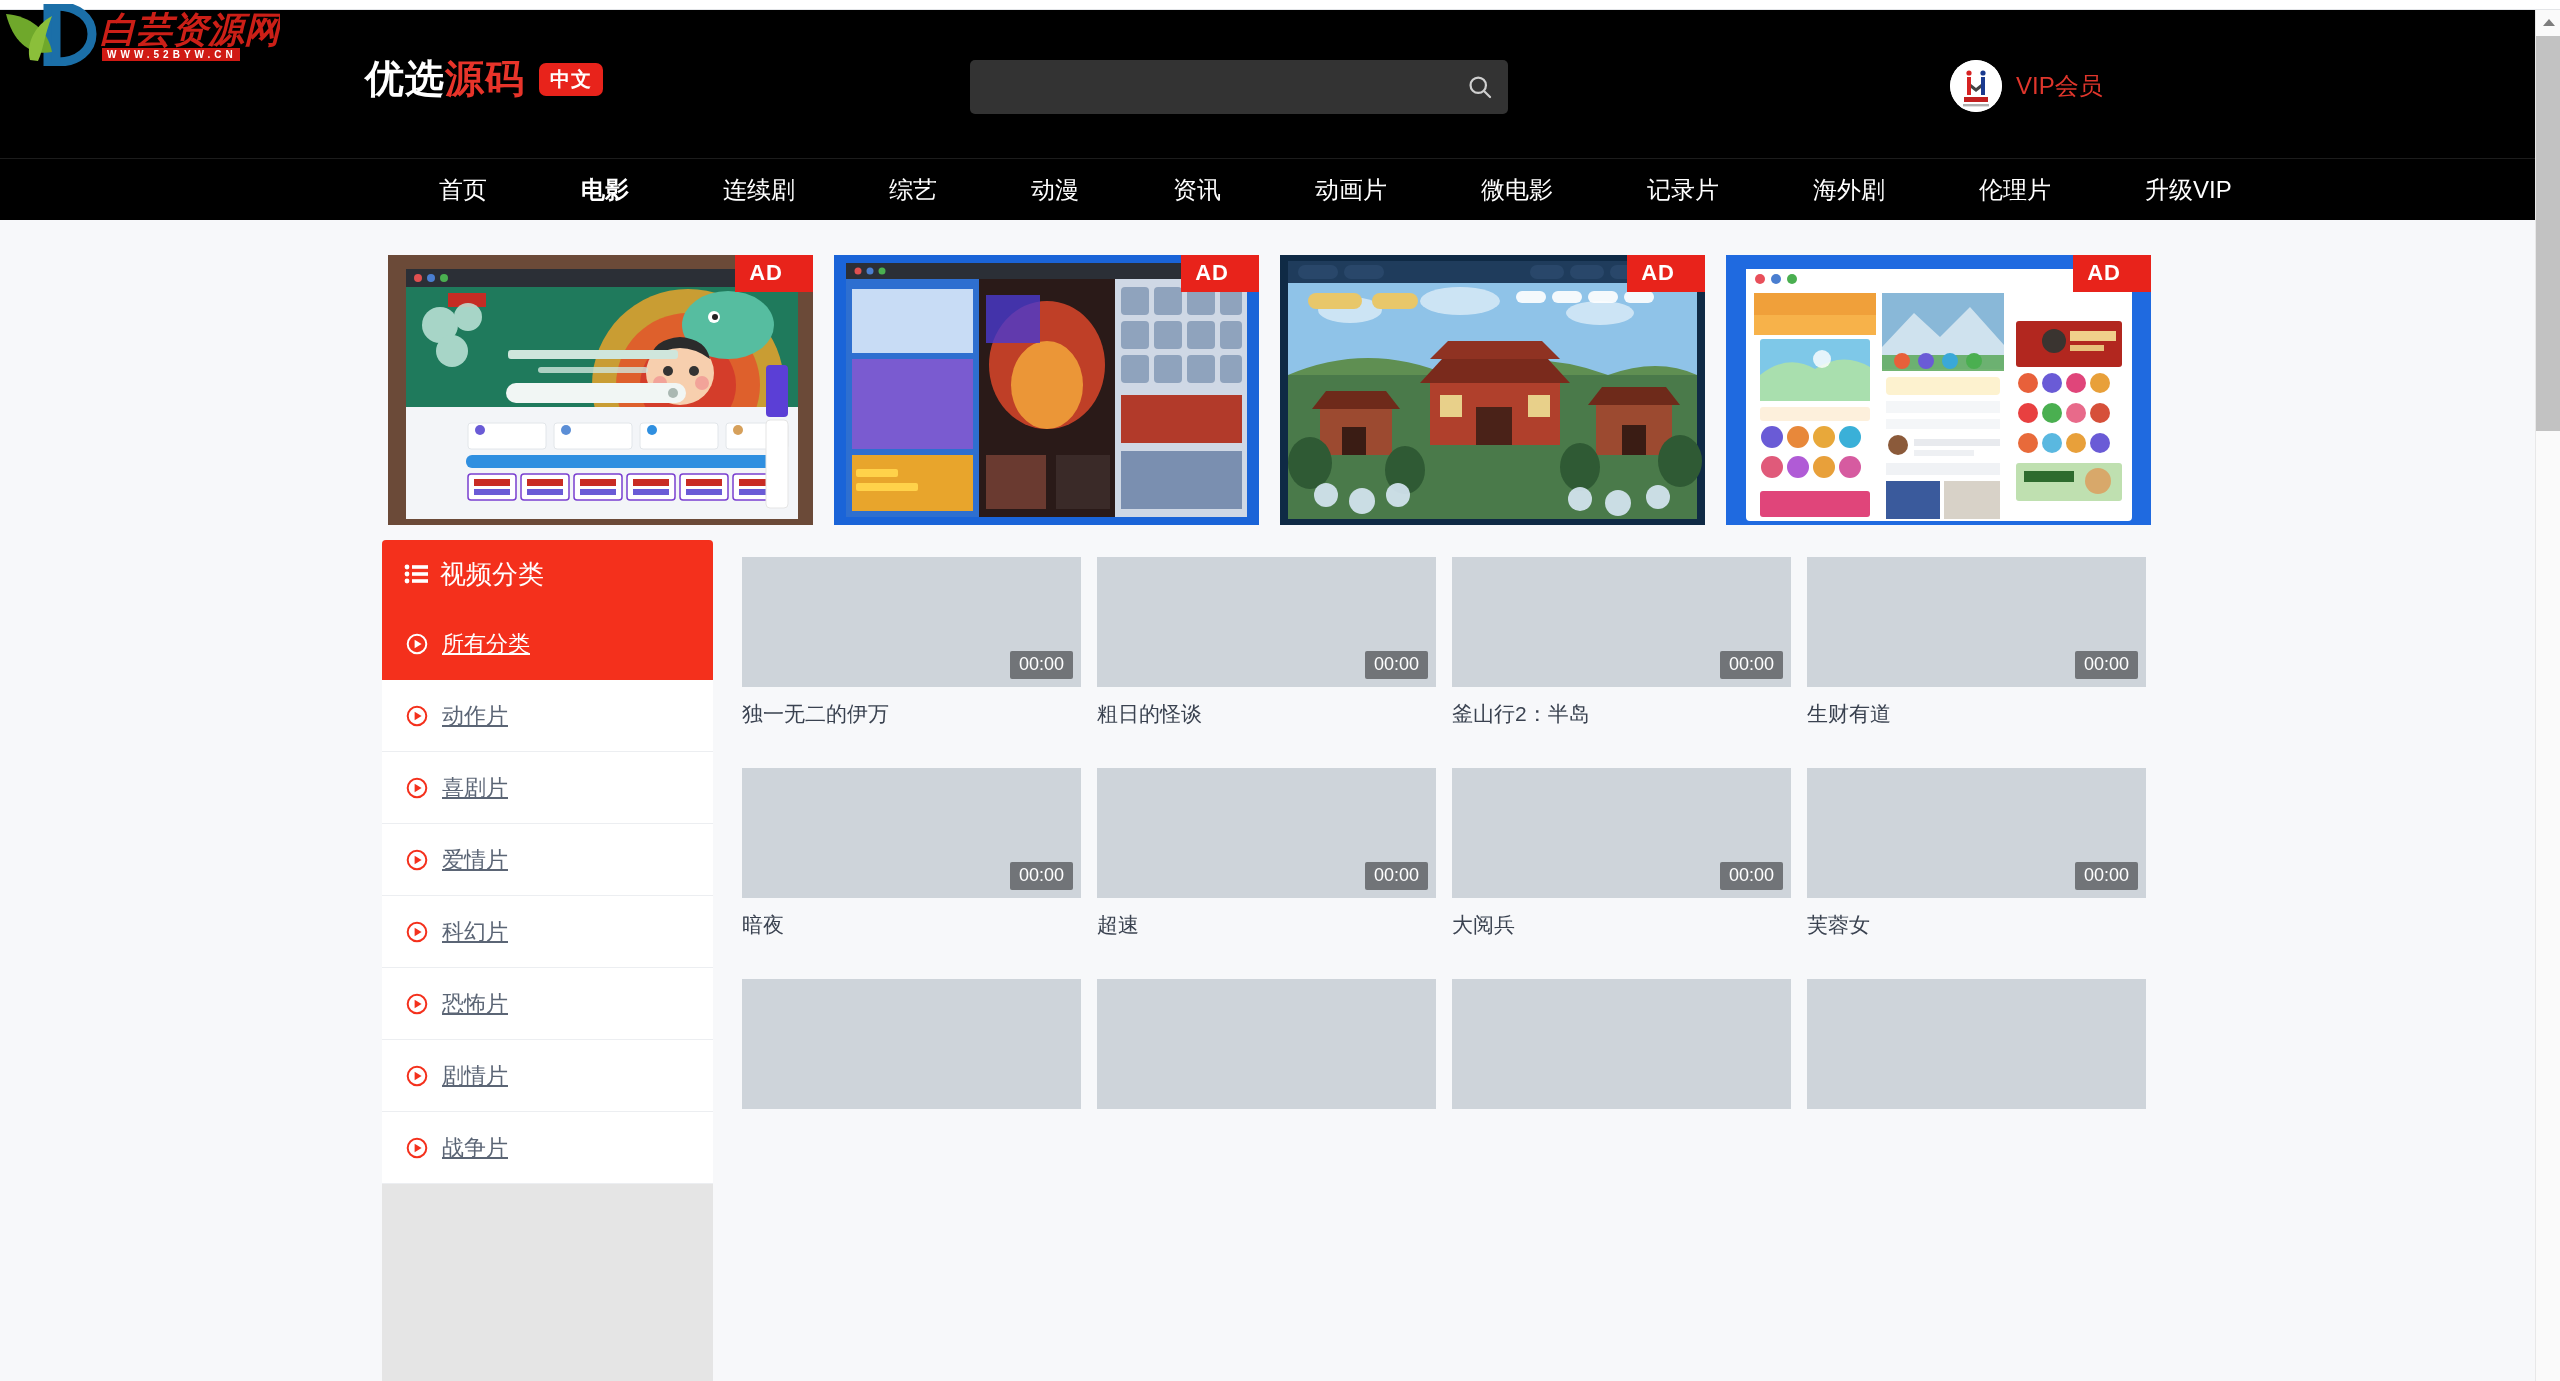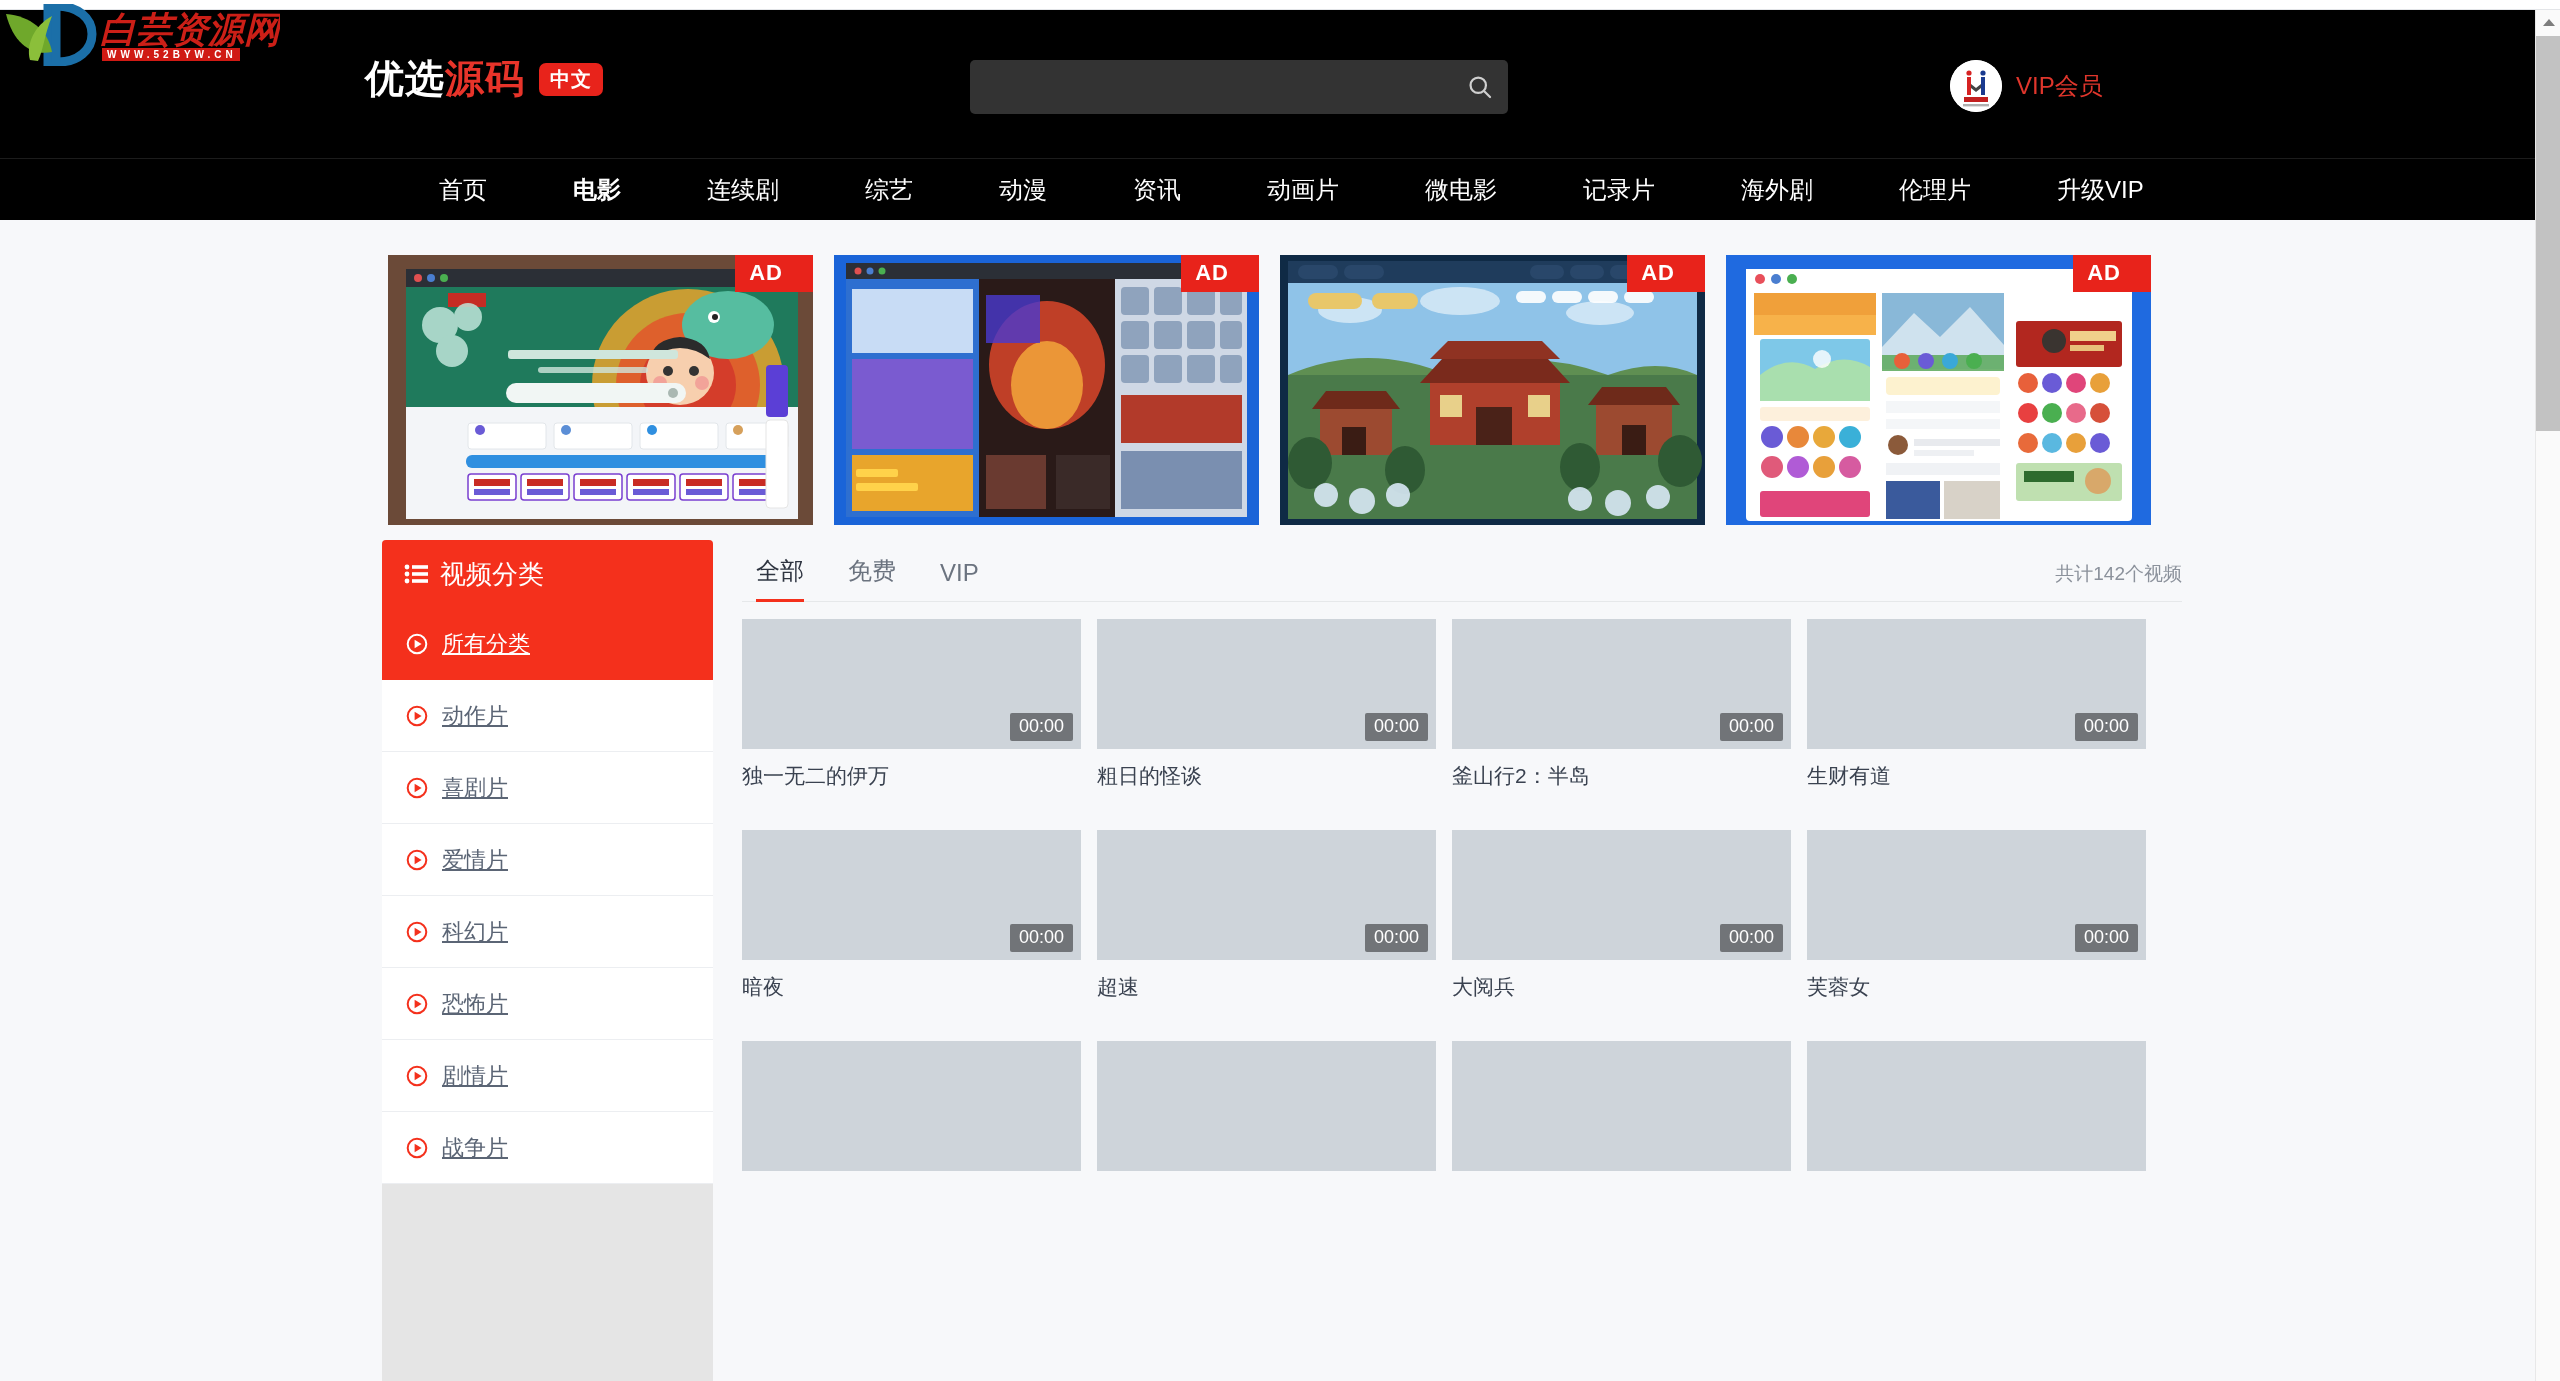--- a/index.html
+++ b/index.html
@@ -109,21 +109,21 @@
   .navbar {
     position: absolute; left: 0; top: 158px;
     width: 2560px; height: 62px;
     background: #000000;
     border-top: 1px solid #1c1c1c;
   }
   .nav-inner {
     position: absolute; left: 400px; top: 0;
     height: 62px;
     display: flex; align-items: center;
-    gap: 8px;
+    gap: 16px;
   }
   .nav-item {
     color: #ffffff;
     font-size: 24px;
     padding: 0 39px;
     line-height: 62px;
     cursor: pointer;
     white-space: nowrap;
   }
   .nav-item.active { font-weight: bold; }
@@ -695,28 +695,20 @@
               <circle cx="11" cy="11" r="9.3" fill="none" stroke="#f4301c" stroke-width="2"></circle>
               <path d="M8.6 6.8 L15.6 11 L8.6 15.2 Z" fill="#f4301c"></path>
             </svg>
             <span>战争片</span>
           </div>
         </div>
       <div class="side-rest"></div>
     </div>
 
     <div class="main">
-      <div class="tabbar">
-        <div class="tabs" id="tabs">
-            <div class="tab active">全部</div>
-            <div class="tab">免费</div>
-            <div class="tab">VIP</div>
-          </div>
-        <div class="count">共计142个视频</div>
-      </div>
       <div class="grid" id="video-grid">
           <div class="card">
             <div class="thumb">
               <div class="badge">00:00</div>
             </div>
             <div class="card-title">独一无二的伊万</div>
           </div>
           <div class="card">
             <div class="thumb">
               <div class="badge">00:00</div>

